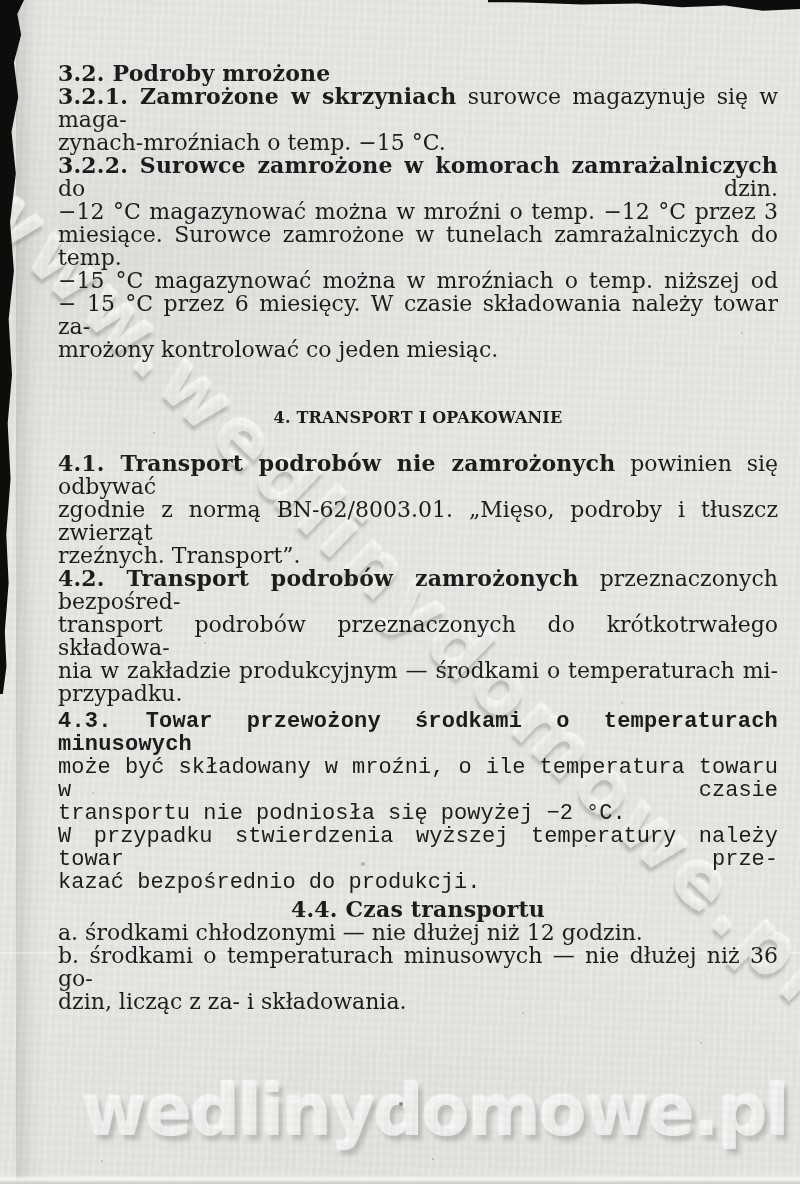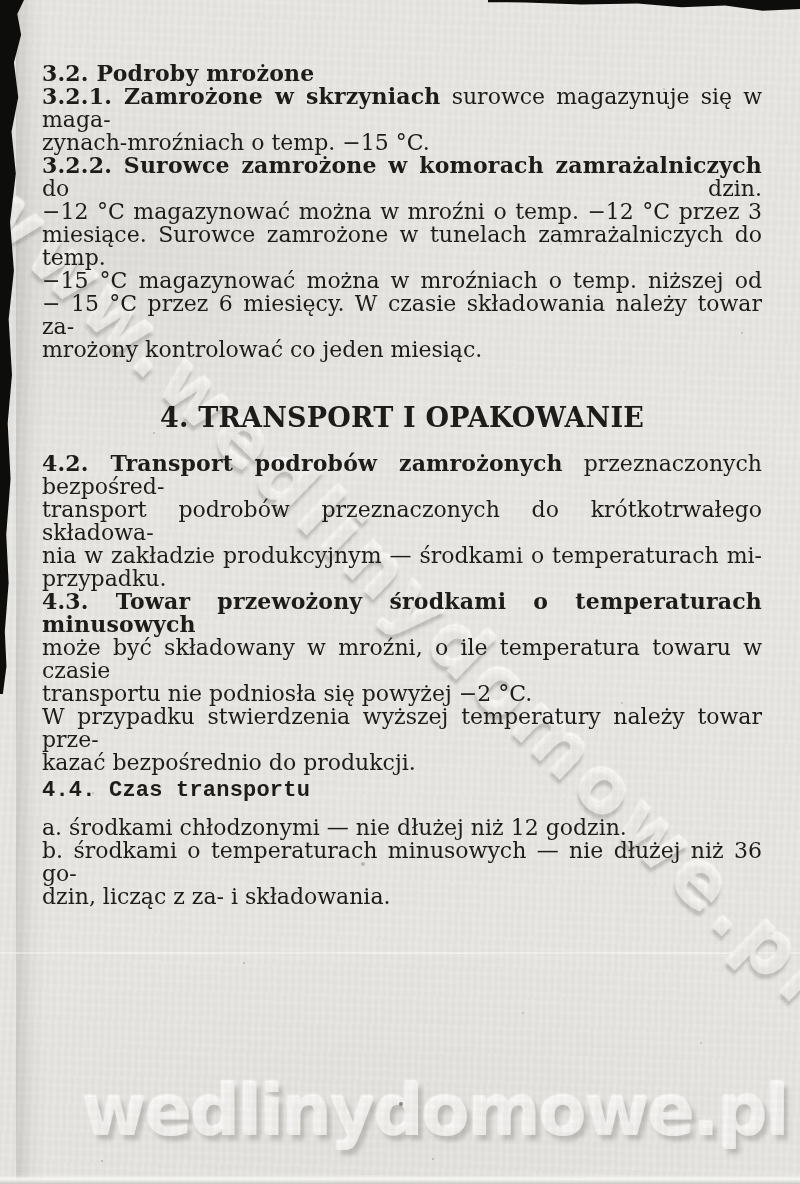--- a/index.html
+++ b/index.html
@@ -56,31 +56,31 @@
     font-weight:700;white-space:nowrap;
     color:rgba(242,241,237,0.78);
     text-shadow:3px 4px 3px rgba(140,137,132,0.42), -1px -2px 2px rgba(255,255,255,0.8);
     user-select:none;}
   #wm-diagonal{left:16px;top:156px;font-size:76px;letter-spacing:6px;
     transform:rotate(44deg);transform-origin:0 0;}
   #wm-bottom{left:82px;top:1070px;font-size:70px;letter-spacing:-2px;
     color:rgba(246,245,242,0.85);
     text-shadow:4px 5px 4px rgba(145,142,137,0.45), -1px -2px 2px rgba(255,255,255,0.85);}
   
-  #doc{position:absolute;left:42px;top:62px;width:720px;z-index:3;
+  #doc{position:absolute;left:58px;top:62px;width:720px;z-index:3;
     font-size:22px;line-height:23px;}
   .line{white-space:nowrap;}
   .line.j{white-space:normal;text-align:justify;text-align-last:justify;}
   .b{font-weight:700;letter-spacing:0.2px;}
-  .block.h-center{text-align:center;font-weight:700;font-size:27px;
+  .block.h-center{text-align:center;font-weight:700;font-size:16px;
     margin-top:45px;margin-bottom:23px;letter-spacing:0.6px;}
   .block.h-center .line{white-space:normal;}
   #doc .block:nth-child(6){margin-top:0;}  
   #doc .block:nth-child(7){margin-top:5px;font-family:Liberation Mono, monospace;}  
-  #doc .block:nth-child(8){margin-top:14px;}  
+  #doc .block:nth-child(8){margin-top:4px;text-align:center;}  
 </style>
 </head>
 <body>
 
 <div id="page">
   <div id="crease"></div>
   <div id="streak"></div>
   <div id="wm-diagonal" class="wm">www.wedlinydomowe.pl</div>
   <div id="wm-bottom" class="wm">wedlinydomowe.pl</div>
   <div id="doc">
@@ -94,20 +94,25 @@
       <div class="block para">
         <div class="line j"><span class="b">3.2.2. Surowce zamrożone w komorach zamrażalniczych</span><span> do dzin.</span></div>
         <div class="line j"><span>−12 °C magazynować można w mroźni o temp. −12 °C przez 3</span></div>
         <div class="line j"><span>miesiące. Surowce zamrożone w tunelach zamrażalniczych do temp.</span></div>
         <div class="line j"><span>−15 °C magazynować można w mroźniach o temp. niższej od</span></div>
         <div class="line j"><span>− 15 °C przez 6 miesięcy. W czasie składowania należy towar za-</span></div>
         <div class="line"><span>mrożony kontrolować co jeden miesiąc.</span></div>
       </div>
       <div class="block h-center">
         <div class="line"><span class="b">4. TRANSPORT I OPAKOWANIE</span></div>
+      </div>
+      <div class="block para">
+        <div class="line j"><span class="b">4.1. Transport podrobów nie zamrożonych</span><span> powinien się odbywać</span></div>
+        <div class="line j"><span>zgodnie z normą BN-62/8003.01. „Mięso, podroby i tłuszcz zwierząt</span></div>
+        <div class="line"><span>rzeźnych. Transport”.</span></div>
       </div>
       <div class="block para">
         <div class="line j"><span class="b">4.2. Transport podrobów zamrożonych</span><span> przeznaczonych bezpośred-</span></div>
         <div class="line j"><span>transport podrobów przeznaczonych do krótkotrwałego składowa-</span></div>
         <div class="line j"><span>nia w zakładzie produkcyjnym — środkami o temperaturach mi-</span></div>
         <div class="line"><span>przypadku.</span></div>
       </div>
       <div class="block para">
         <div class="line j"><span class="b">4.3. Towar przewożony środkami o temperaturach minusowych</span></div>
         <div class="line j"><span>może być składowany w mroźni, o ile temperatura towaru w czasie</span></div>

